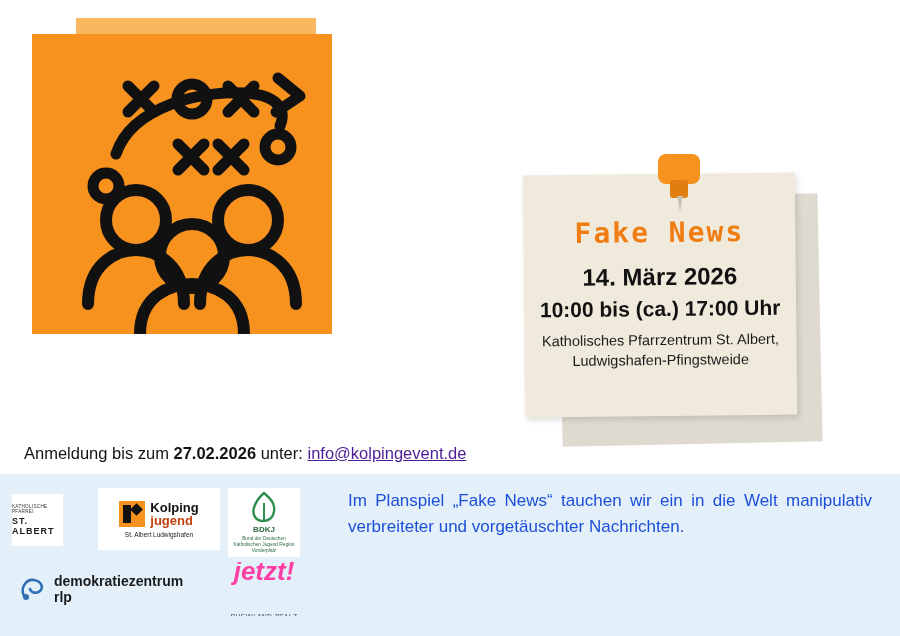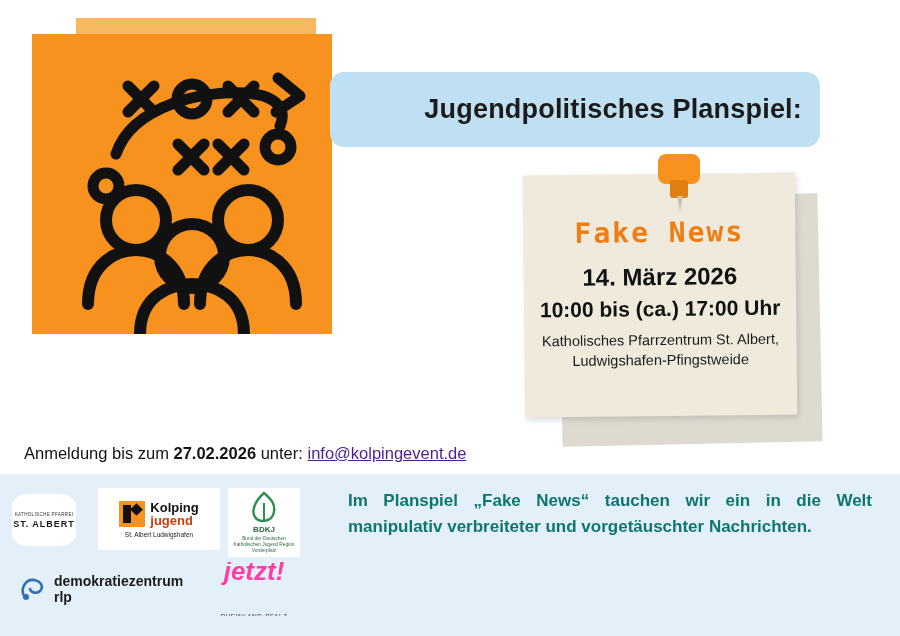--- a/index.html
+++ b/index.html
@@ -202,25 +202,25 @@
   .logo-box {
     position: absolute;
     background: #ffffff;
     box-sizing: border-box;
     display: flex;
     align-items: center;
     justify-content: center;
     flex-direction: column;
     overflow: hidden;
   }
-  .lb1 { left: 12px;  top: 20px; width: 64px; height: 52px; border-radius: 14px; }
+  .lb1 { left: 12px;  top: 20px; width: 51px; height: 52px; }
   .lb2 { left: 98px;  top: 14px; width: 122px; height: 62px; }
   .lb3 { left: 228px; top: 14px; width: 72px;  height: 69px; }
   .lb4 { left: 18px;  top: 92px; width: 178px; height: 46px; background: transparent; }
-  .lb5 { left: 202px; top: 88px; width: 104px; height: 54px; background: transparent; gap: 27px; }
+  .lb5 { left: 212px; top: 88px; width: 104px; height: 54px; background: transparent; gap: 27px; }
   .albert-sub { font-size: 9px; font-weight: bold; letter-spacing: 1px; margin-top: 2px;}
   .albert-top { font-size: 4.6px; letter-spacing: .3px; color:#333; }
 
   .kj-row { display:flex; align-items:flex-start; gap:5px; }
   .kj-mark {
     width: 26px; height: 26px; background: #f7921e;
     position: relative;
   }
   .kj-mark:before {
     content:""; position:absolute; left:4px; top:4px; width:8px; height:18px; background:#111;
@@ -246,23 +246,22 @@
     line-height: 1;
   }
   .jetzt-sub { font-size: 6.5px; color:#444; letter-spacing:.5px; margin-top:2px; text-align:center;}
 
   .body-text {
     flex: 1;
     padding: 14px 28px 10px 18px;
     box-sizing: border-box;
     font-size: 17px;
     line-height: 1.55;
-    color: #0f766e;
+    color: #1d4ed8;
     text-align: justify;
-    font-weight: bold;
   }
   .body-text p { margin: 0 0 2px 0; }
 </style>
 </head>
 <body>
 
 <div class="poster">
 
   <div class="logo-area">
     <div class="sq-back"></div>
@@ -290,23 +289,20 @@
           <circle cx="216" cy="186" r="30"></circle>
           <path d="M168 270 C168 230 196 216 216 216 C236 216 264 230 264 270"></path>
 
           <circle cx="160" cy="222" r="32"></circle>
           <path d="M108 300 C108 262 138 250 160 250 C182 250 212 262 212 300"></path>
         </g>
       </svg>
     </div>
   </div>
 
-  <div class="title-banner">
-    <span>Jugendpolitisches Planspiel:</span>
-  </div>
 
   <div class="note-shadow"></div>
   <div class="note-main">
     <div class="note-inner">
       <div class="note-title">Fake News</div>
       <div class="note-date">14. März 2026</div>
       <div class="note-time">10:00 bis (ca.) 17:00 Uhr</div>
       <div class="note-place">
         <div>Katholisches Pfarrzentrum St. Albert,</div>
         <div>Ludwigshafen-Pfingstweide</div>

